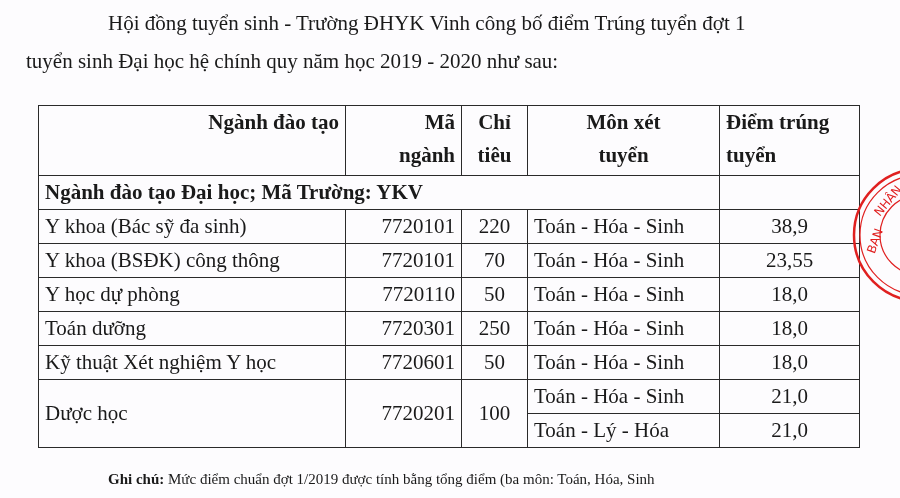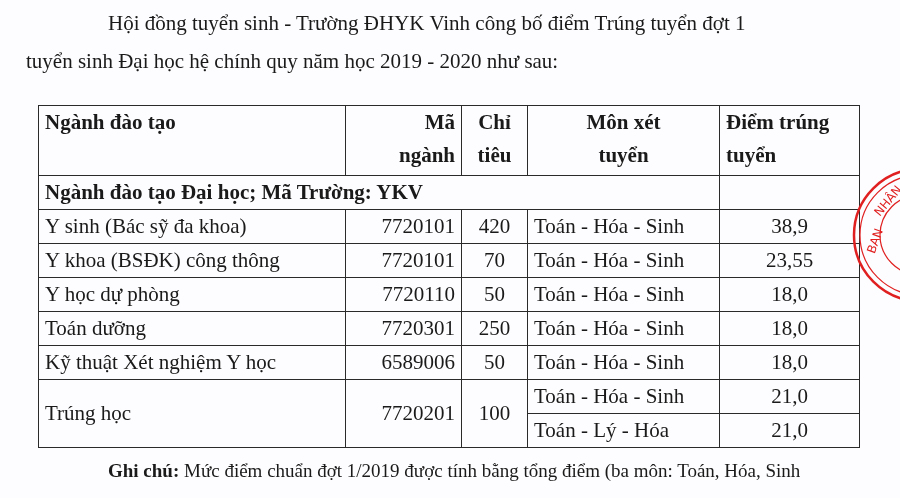--- a/index.html
+++ b/index.html
@@ -21,36 +21,36 @@
     font-size:21px;
     table-layout:fixed;
   }
   table.results td, table.results th {
     border:1.6px solid #2a2a2a;
     padding:0 6px;
     vertical-align:middle;
   }
   th { font-weight:bold; text-align:left; vertical-align:top !important; }
   th .l1, th .l2 { display:block; height:33px; line-height:33px; }
-  .c-name { width:322px; }
+  .c-name { width:322px;text-align:right; }
   .c-code { width:103px; text-align:right; }
   .c-quota { width:53px; text-align:center; }
   .c-subj { width:179px; }
   .c-score { width:127px; text-align:center; }
   th.c-name { padding-left:34px; width:294px; }
   th.c-code { text-align:right; padding-right:12px; }
   th.c-subj { text-align:center; padding-left:22px;margin-top:32px; }
   th.c-score { text-align:left; padding-left:8px; }
   tr.hdr { height:70px; }
   tr.section td { height:33px; font-weight:bold; }
   tr.row td { height:33px; }
   td.c-score { padding-left:30px; }
   .note {
-    position:absolute; top:460px; left:108px;
-    font-size:19px; white-space:nowrap;
+    position:absolute; top:471px; left:108px;
+    font-size:15px; white-space:nowrap;
   }
   .note b { font-weight:bold; }
   .stamp {
     position:absolute; left:850px; top:165px; width:140px; height:140px;
     pointer-events:none;
   }
 </style>
 </head>
 <body>
 
@@ -78,23 +78,23 @@
     <th class="c-score">
           <span class="l1">Điểm trúng</span>
           <span class="l2">tuyển</span>
         </th>
   </tr>
   <tr class="section">
     <td colspan="4">Ngành đào tạo Đại học; Mã Trường: YKV</td>
     <td></td>
   </tr>
   <tr class="row">
-    <td>Y sinh (Bác sỹ đa khoa)</td>
+    <td>Y khoa (Bác sỹ đa sinh)</td>
     <td class="c-code">7720101</td>
-    <td class="c-quota">420</td>
+    <td class="c-quota">220</td>
     <td class="c-subj">Toán - Hóa - Sinh</td>
     <td class="c-score">38,9</td>
   </tr>
   <tr class="row">
     <td>Y khoa (BSĐK) công thông</td>
     <td class="c-code">7720101</td>
     <td class="c-quota">70</td>
     <td class="c-subj">Toán - Hóa - Sinh</td>
     <td class="c-score">23,55</td>
   </tr>
@@ -107,27 +107,27 @@
   </tr>
   <tr class="row">
     <td>Toán dưỡng</td>
     <td class="c-code">7720301</td>
     <td class="c-quota">250</td>
     <td class="c-subj">Toán - Hóa - Sinh</td>
     <td class="c-score">18,0</td>
   </tr>
   <tr class="row">
     <td>Kỹ thuật Xét nghiệm Y học</td>
-    <td class="c-code">6589006</td>
+    <td class="c-code">7720601</td>
     <td class="c-quota">50</td>
     <td class="c-subj">Toán - Hóa - Sinh</td>
     <td class="c-score">18,0</td>
   </tr>
   <tr class="row">
-    <td rowspan="2">Trúng học</td>
+    <td rowspan="2">Dược học</td>
     <td rowspan="2" class="c-code">7720201</td>
     <td rowspan="2" class="c-quota">100</td>
     <td class="c-subj">Toán - Hóa - Sinh</td>
     <td class="c-score">21,0</td>
   </tr>
   <tr class="row">
     <td class="c-subj">Toán - Lý - Hóa</td>
     <td class="c-score">21,0</td>
   </tr>
 </tbody>

